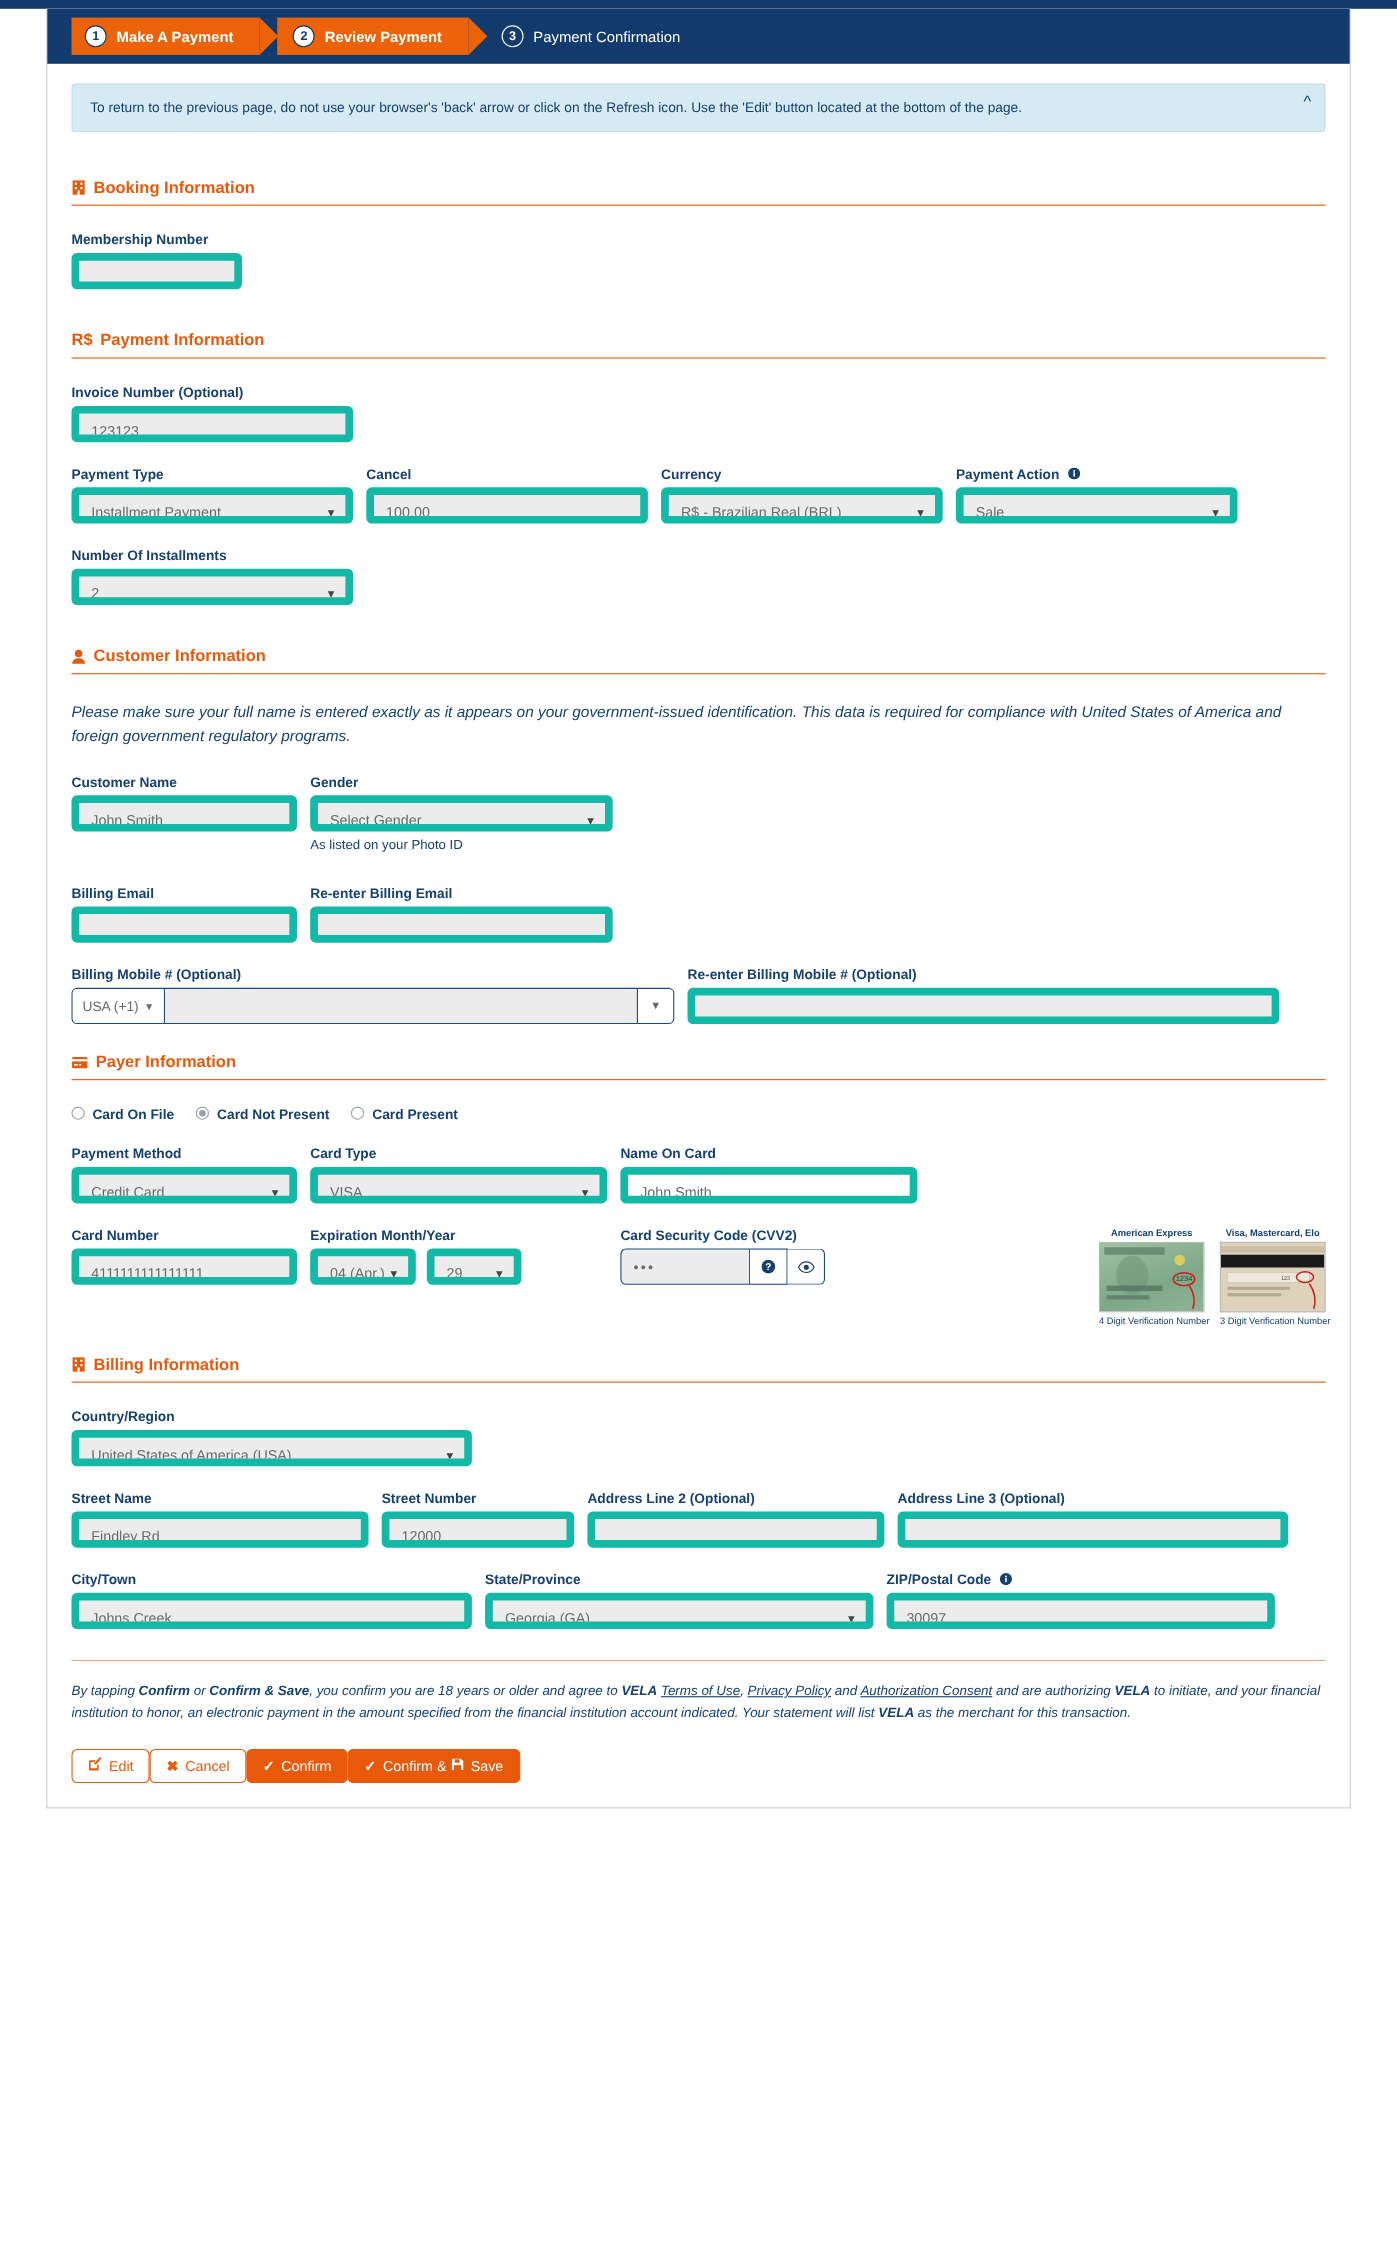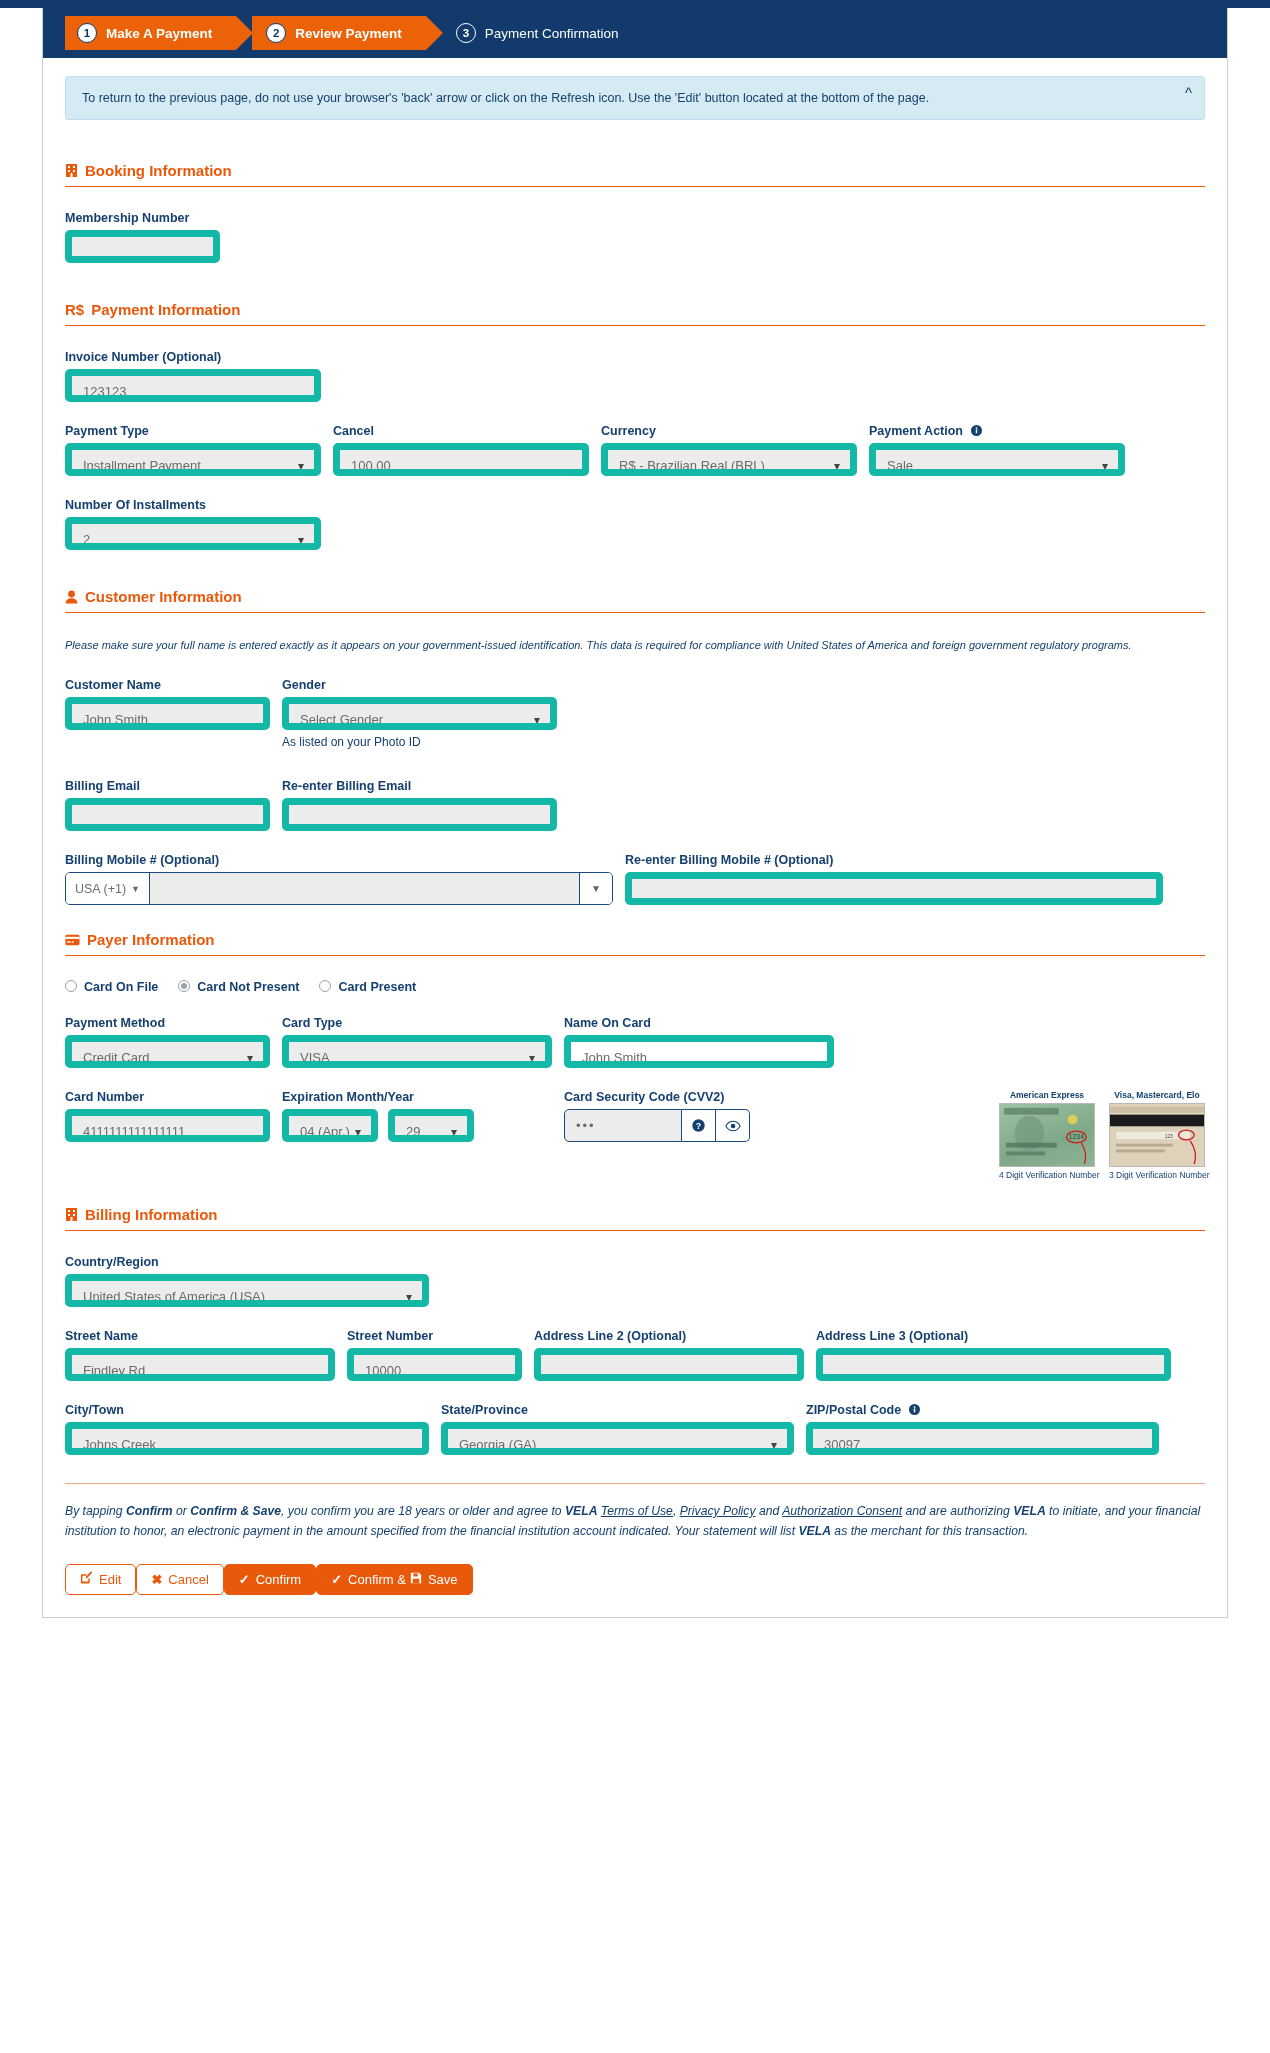--- a/index.html
+++ b/index.html
@@ -124,21 +124,21 @@
     position:absolute; right:10px; top:0; height:33px;
     display:flex; align-items:center;
     color:#444; font-size:12px;
   }
   .row { display:flex; gap:12px; margin-bottom:22px; }
   .fg { display:flex; flex-direction:column; }
   .help {
     font-size:12px; color:#15406f; margin-top:5px; font-weight:normal;
   }
   .italic-note {
-    font-style:italic; font-size:11px; color:#15406f;
+    font-style:italic; font-size:14px; color:#15406f;
     line-height:1.55; margin-bottom:24px;
   }
   textarea.memo {
     border:1px solid #1d4a7c;
     background:#ececec;
     border-radius:5px;
     width:100%; height:45px;
     resize:none;
   }
   .radios { display:flex; align-items:center; gap:20px; margin-bottom:22px; }
@@ -512,21 +512,21 @@
       </div>
     </div>
 
     <div class="row">
       <div class="fg" style="width:270px">
         <label class="fl">Street Name</label>
         <div class="inp">Findley Rd</div>
       </div>
       <div class="fg" style="width:175px">
         <label class="fl">Street Number</label>
-        <div class="inp">10000</div>
+        <div class="inp">12000</div>
       </div>
       <div class="fg" style="width:270px">
         <label class="fl">Address Line 2 (Optional)</label>
         <div class="inp"></div>
       </div>
       <div class="fg" style="width:355px">
         <label class="fl">Address Line 3 (Optional)</label>
         <div class="inp"></div>
       </div>
     </div>

